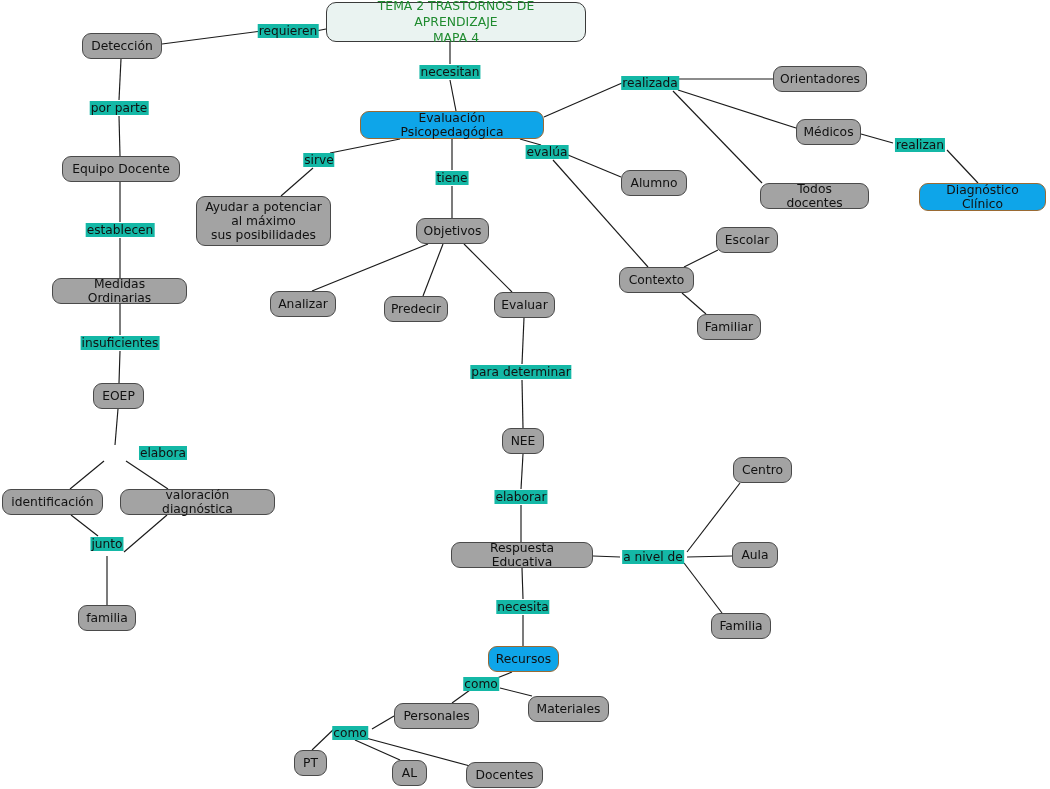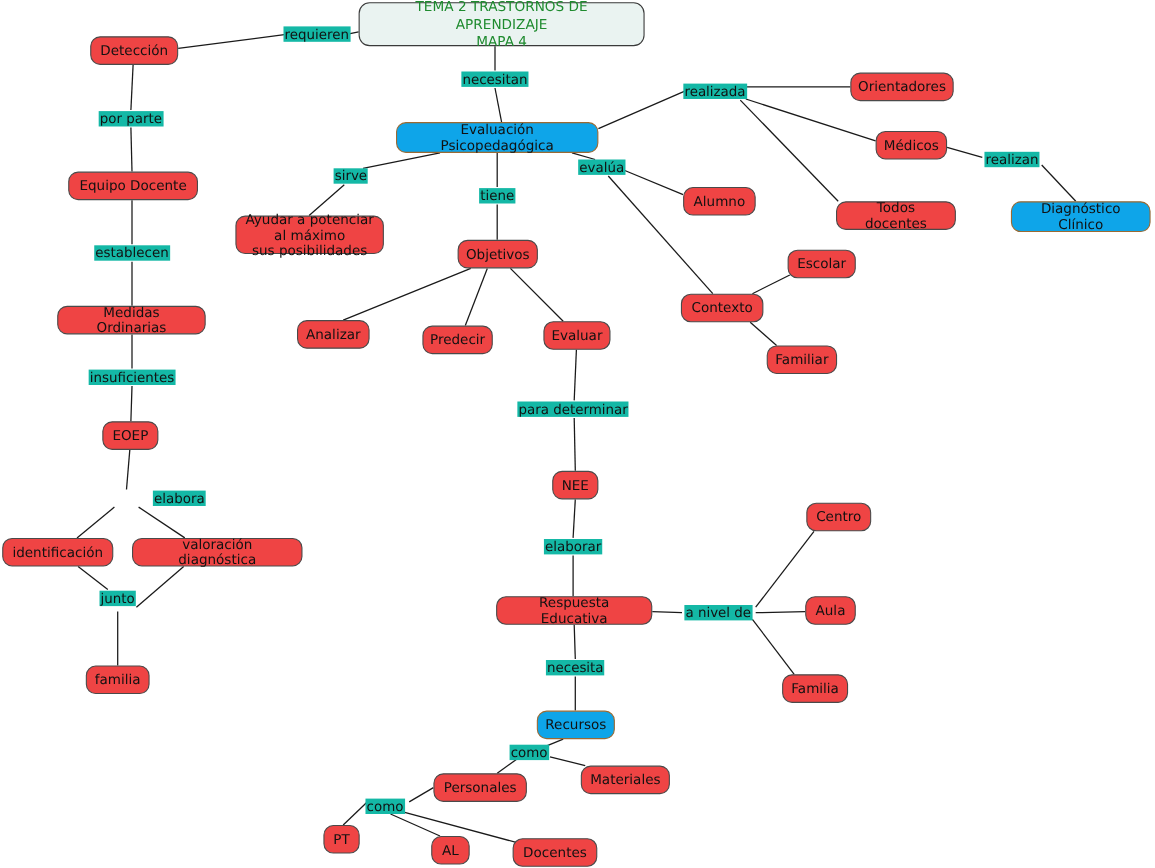--- a/index.html
+++ b/index.html
@@ -26,21 +26,21 @@
     height: 789px;
     pointer-events: none;
   }
   #edge-layer line {
     stroke: #1a1a1a;
     stroke-width: 1.15;
   }
   .node {
     position: absolute;
     box-sizing: border-box;
-    background: #ef4444;
+    background: #a3a3a3;
     border: 1.3px solid #4a4a4a;
     border-radius: 9px;
     color: #111111;
     font-size: 12.3px;
     line-height: 14px;
     display: flex;
     align-items: center;
     justify-content: center;
     text-align: center;
     padding: 3px 8px;
@@ -132,21 +132,21 @@
       <div class="node title-node" style="left: 326px; top: 2px; width: 260px; height: 40px;">TEMA 2 TRASTORNOS DE APRENDIZAJE
 MAPA 4</div>
       <div class="node" style="left: 82px; top: 33px; width: 80px; height: 26px;">Detección</div>
       <div class="node" style="left: 62px; top: 156px; width: 118px; height: 26px;">Equipo Docente</div>
       <div class="node" style="left: 52px; top: 278px; width: 135px; height: 26px;">Medidas Ordinarias</div>
       <div class="node" style="left: 93px; top: 383px; width: 51px; height: 26px;">EOEP</div>
       <div class="node" style="left: 2px; top: 489px; width: 101px; height: 26px;">identificación</div>
       <div class="node" style="left: 120px; top: 489px; width: 155px; height: 26px;">valoración diagnóstica</div>
       <div class="node" style="left: 78px; top: 605px; width: 58px; height: 26px;">familia</div>
       <div class="node accent" style="left: 360px; top: 111px; width: 184px; height: 28px;">Evaluación Psicopedagógica</div>
-      <div class="node" style="left: 214px; top: 196px; width: 135px; height: 35px;">Ayudar a potenciar
+      <div class="node" style="left: 196px; top: 196px; width: 135px; height: 50px;">Ayudar a potenciar
 al máximo
 sus posibilidades</div>
       <div class="node" style="left: 416px; top: 218px; width: 73px; height: 26px;">Objetivos</div>
       <div class="node" style="left: 270px; top: 291px; width: 66px; height: 26px;">Analizar</div>
       <div class="node" style="left: 384px; top: 296px; width: 64px; height: 26px;">Predecir</div>
       <div class="node" style="left: 494px; top: 292px; width: 61px; height: 26px;">Evaluar</div>
       <div class="node" style="left: 502px; top: 428px; width: 42px; height: 26px;">NEE</div>
       <div class="node" style="left: 451px; top: 542px; width: 142px; height: 26px;">Respuesta Educativa</div>
       <div class="node accent" style="left: 488px; top: 646px; width: 71px; height: 26px;">Recursos</div>
       <div class="node" style="left: 394px; top: 703px; width: 85px; height: 26px;">Personales</div>

